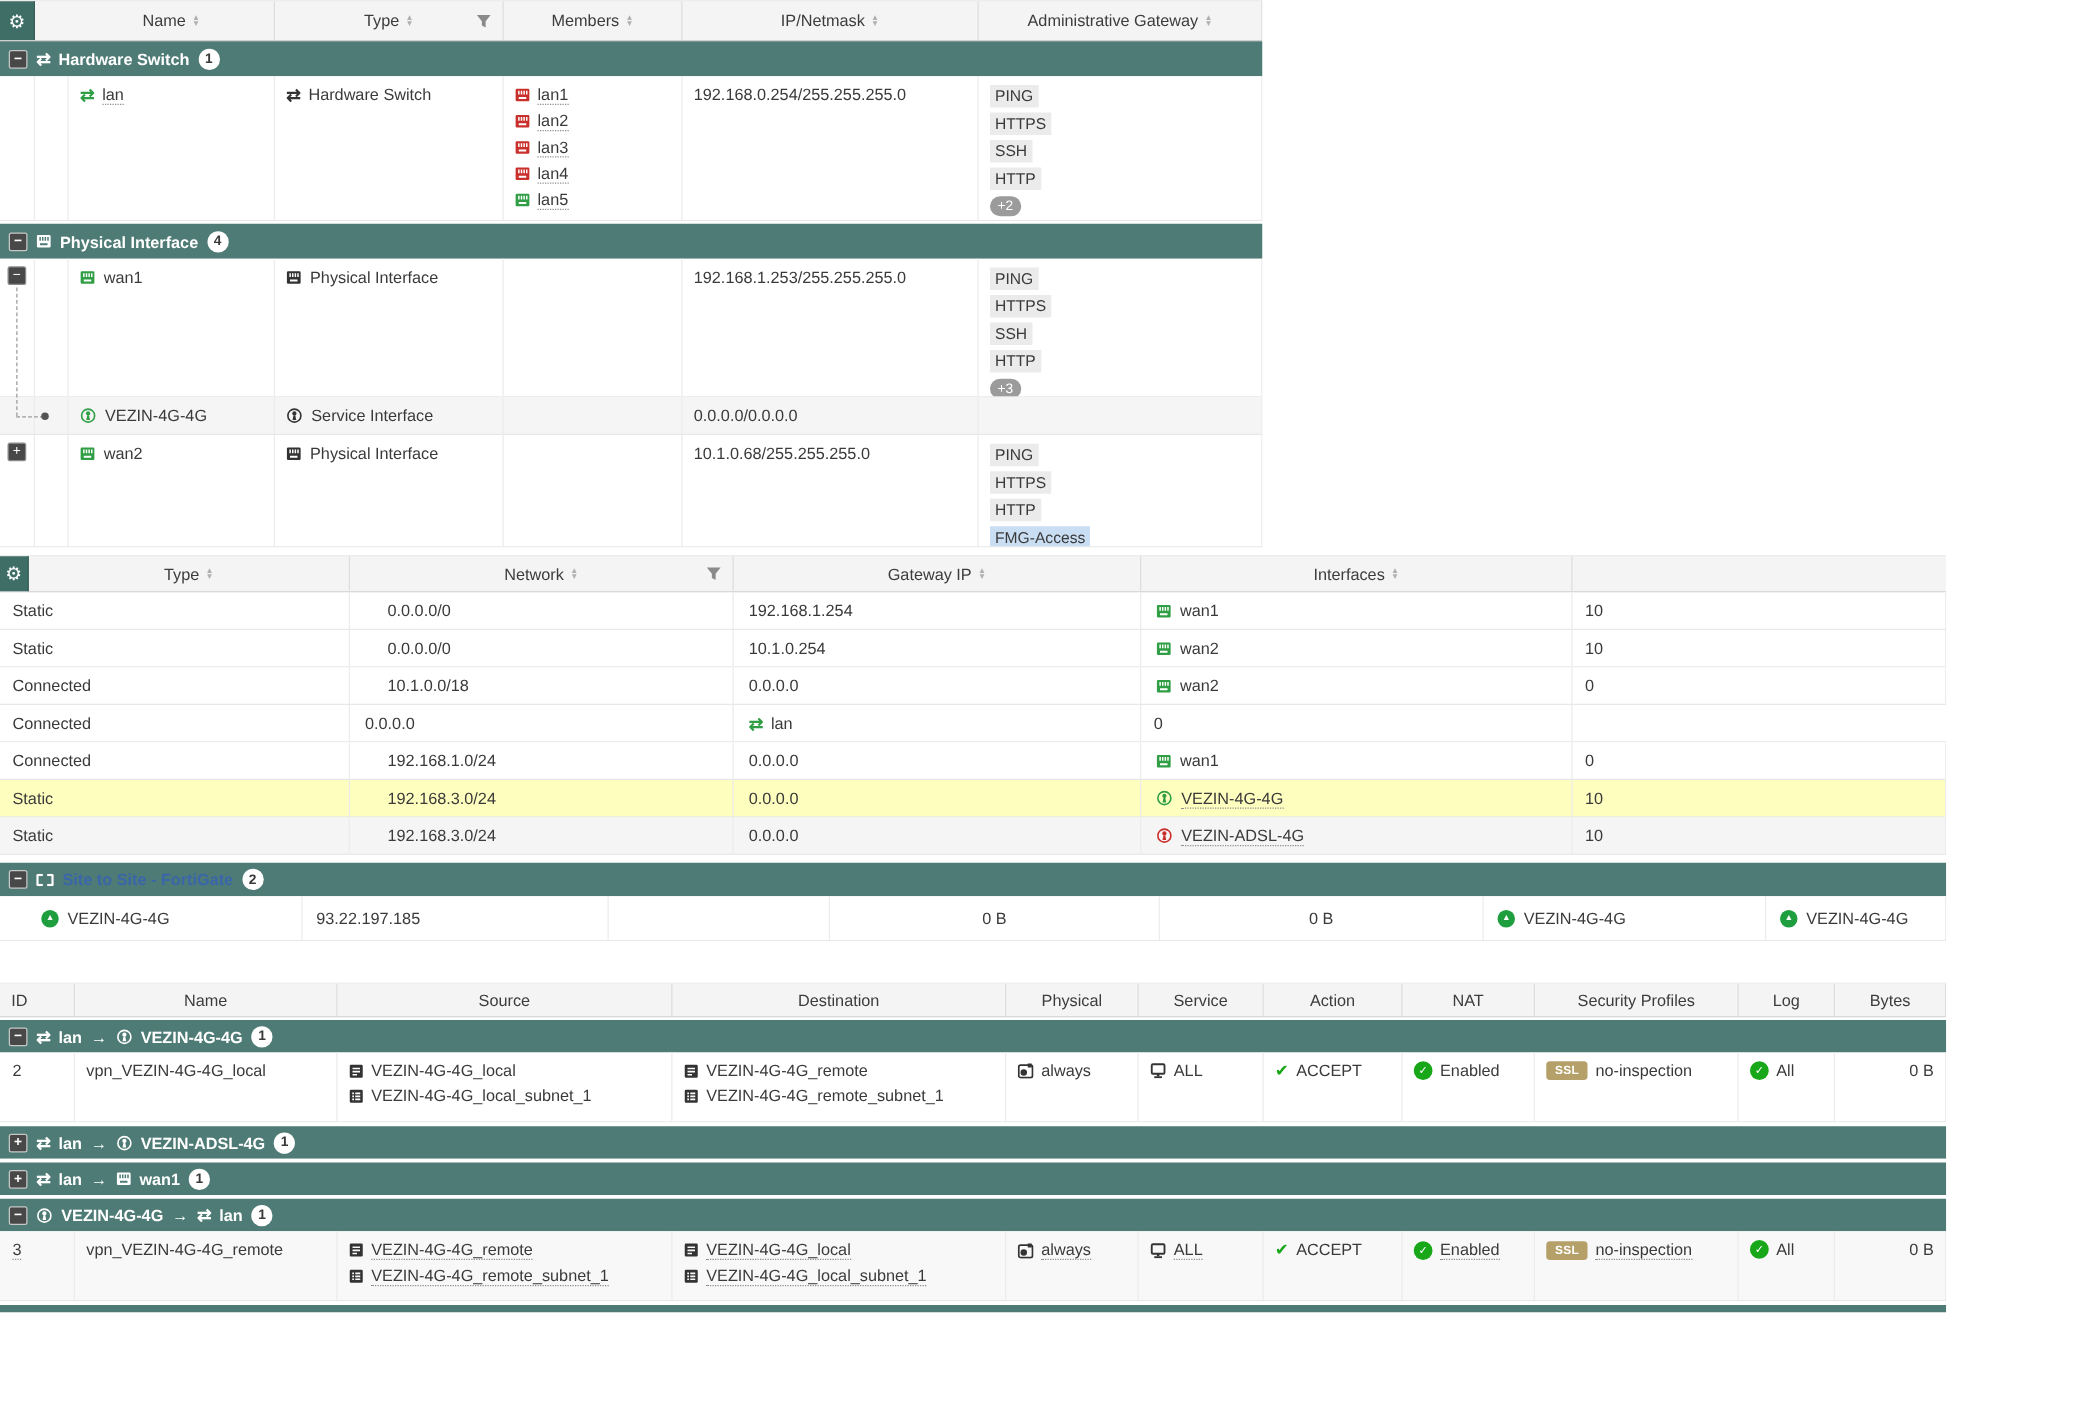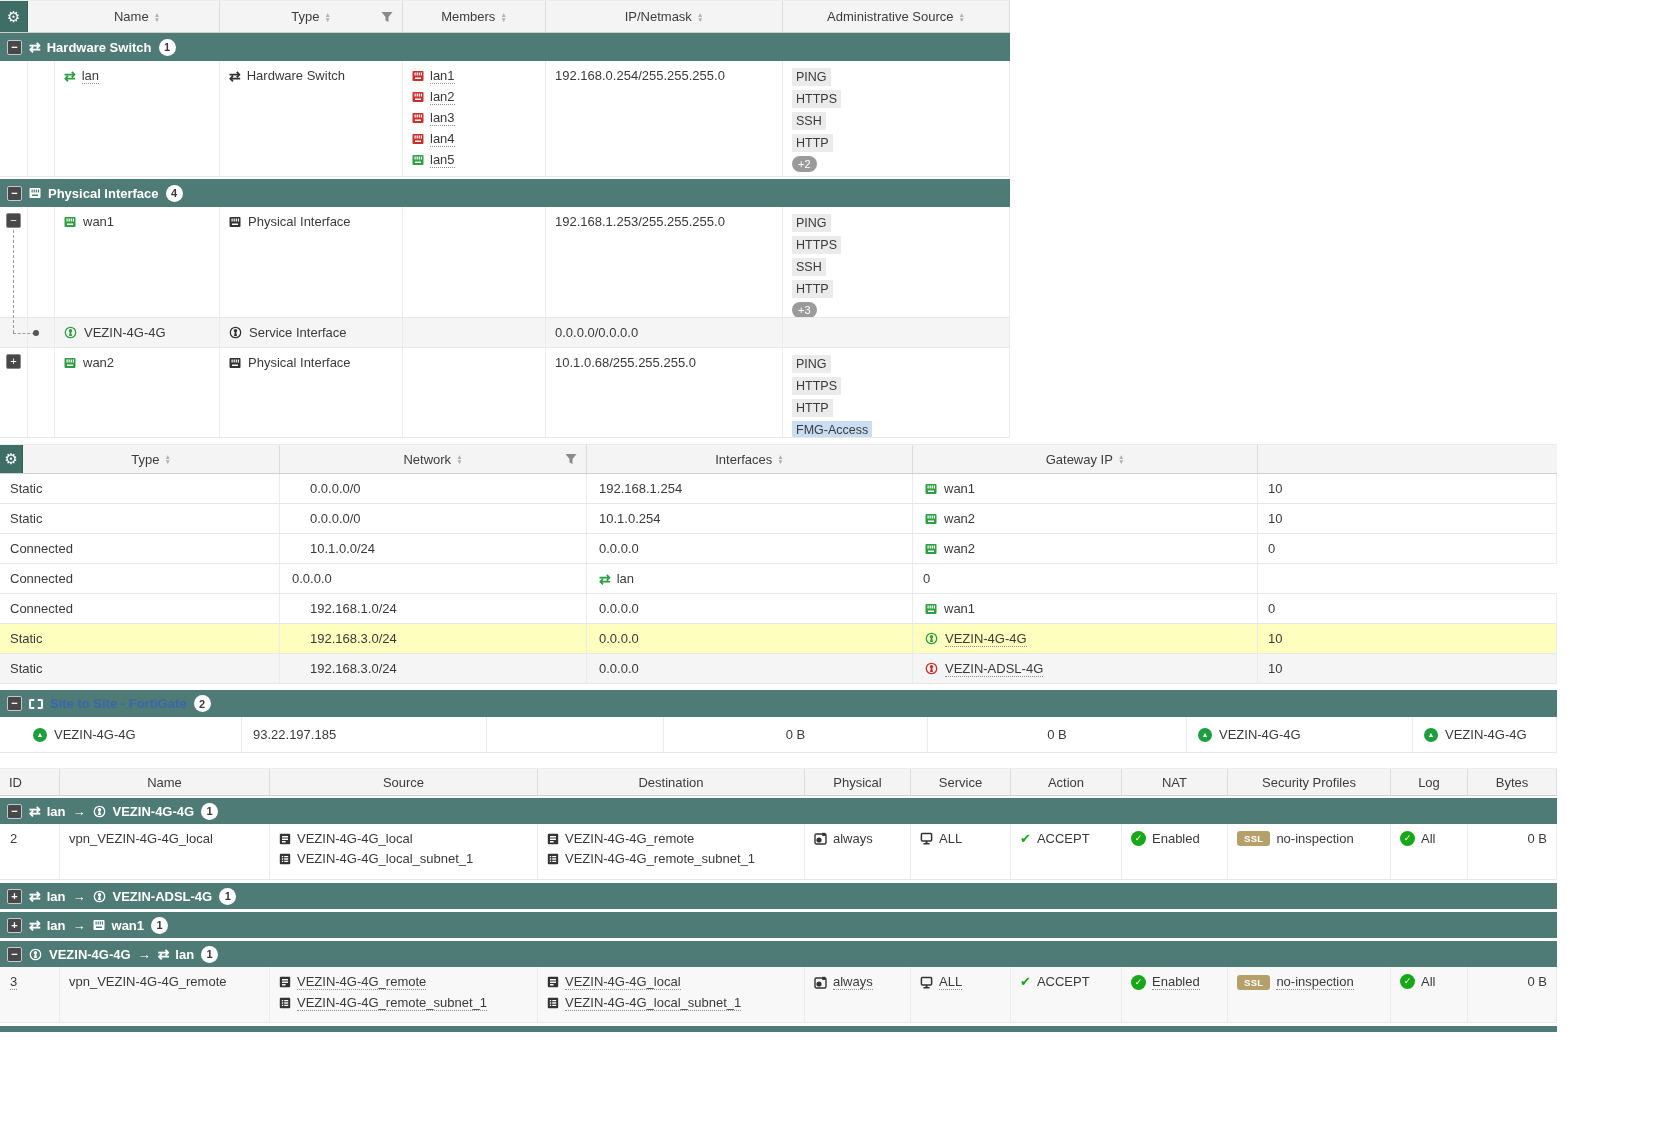--- a/index.html
+++ b/index.html
@@ -3,21 +3,21 @@
 <meta charset="utf-8">
 <style>
   * { box-sizing: border-box; margin: 0; padding: 0; }
   body { background:#fff; font-family:"Liberation Sans", sans-serif; }
   #screen { position:relative; width:1675px; height:1128px; background:#fff; overflow:hidden; color:#3a3a3a; font-size:13px; }
 
   .tbl { position:absolute; left:0; background:#fff; overflow:hidden; }
   #tbl-interfaces { top:0; width:1010px; height:438px; }
   #tbl-routes     { top:444px; width:1557px; }
   #tbl-monitor    { top:690px; width:1557px; }
-  #tbl-policies   { top:768px; width:1557px; }
+  #tbl-policies   { top:786px; width:1557px; }
 
   
   .g1 { display:grid; grid-template-columns:28px 27px 165px 183px 143px 237px 227px; }
   .g2h{ display:grid; grid-template-columns:23px 257px 307px 326px 345px 299px; }
   .g2 { display:grid; grid-template-columns:280px 307px 326px 345px 299px;text-align:center; }
   .g3 { display:grid; grid-template-columns:242px 245px 177px 264px 259px 226px 144px; }
   .g4 { display:grid; grid-template-columns:60px 210px 268px 267px 106px 100px 111px 106px 163px 77px 89px; }
 
   .thead { background:#f4f4f4; border-bottom:1px solid #cfcfcf; border-top:1px solid #ececec; }
   .th { display:flex; align-items:center; justify-content:center; position:relative;
@@ -151,21 +151,21 @@
           </span>
       </div>
       <div class="th">
         <span>IP/Netmask</span>
         <span class="sort">
             <span>▲</span>
             <span>▼</span>
           </span>
       </div>
       <div class="th">
-        <span>Administrative Source</span>
+        <span>Administrative Gateway</span>
         <span class="sort">
             <span>▲</span>
             <span>▼</span>
           </span>
       </div>
     </div>
 
     <div class="gbar">
       <span class="box">−</span>
       <span class="sw white">⇄</span>
@@ -347,28 +347,28 @@
         <span>Network</span>
         <span class="sort">
             <span>▲</span>
             <span>▼</span>
           </span>
         <svg class="ic funnel">
             <use href="#i-funnel"></use>
           </svg>
       </div>
       <div class="th">
+        <span>Gateway IP</span>
+        <span class="sort">
+            <span>▲</span>
+            <span>▼</span>
+          </span>
+      </div>
+      <div class="th">
         <span>Interfaces</span>
-        <span class="sort">
-            <span>▲</span>
-            <span>▼</span>
-          </span>
-      </div>
-      <div class="th">
-        <span>Gateway IP</span>
         <span class="sort">
             <span>▲</span>
             <span>▼</span>
           </span>
       </div>
     </div>
 
     <div class="g2 row" style="height:30px">
       <div class="td vc" style="padding-left:10px">Static</div>
       <div class="td vc" style="padding-left:30px">0.0.0.0/0</div>
@@ -394,21 +394,21 @@
               <use href="#i-port"></use>
             </svg>
           <span>wan2</span>
           </span>
       </div>
       <div class="td vc" style="padding-left:10px">10</div>
     </div>
 
     <div class="g2 row" style="height:30px">
       <div class="td vc" style="padding-left:10px">Connected</div>
-      <div class="td vc" style="padding-left:30px">10.1.0.0/24</div>
+      <div class="td vc" style="padding-left:30px">10.1.0.0/18</div>
       <div class="td vc" style="padding-left:12px">0.0.0.0</div>
       <div class="td vc" style="padding-left:12px">
         <span class="iname">
             <svg class="ic green">
               <use href="#i-port"></use>
             </svg>
           <span>wan2</span>
           </span>
       </div>
       <div class="td vc" style="padding-left:10px">0</div>

